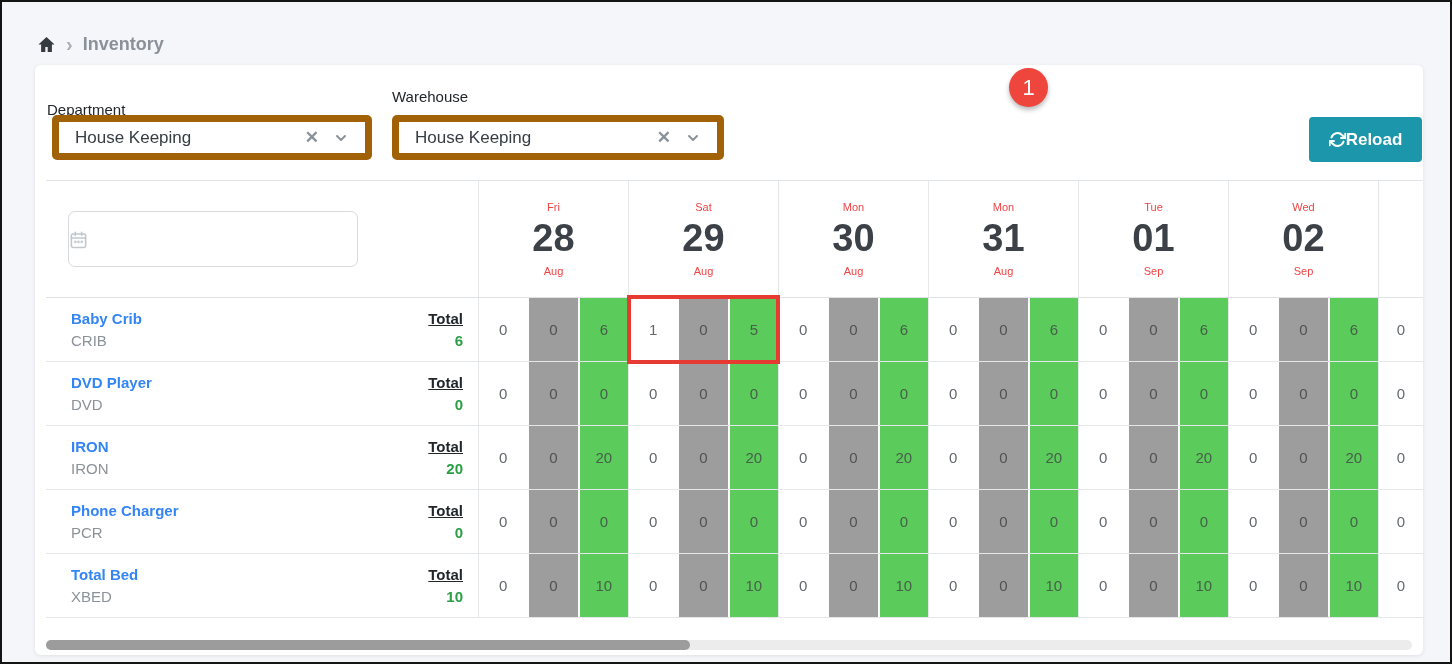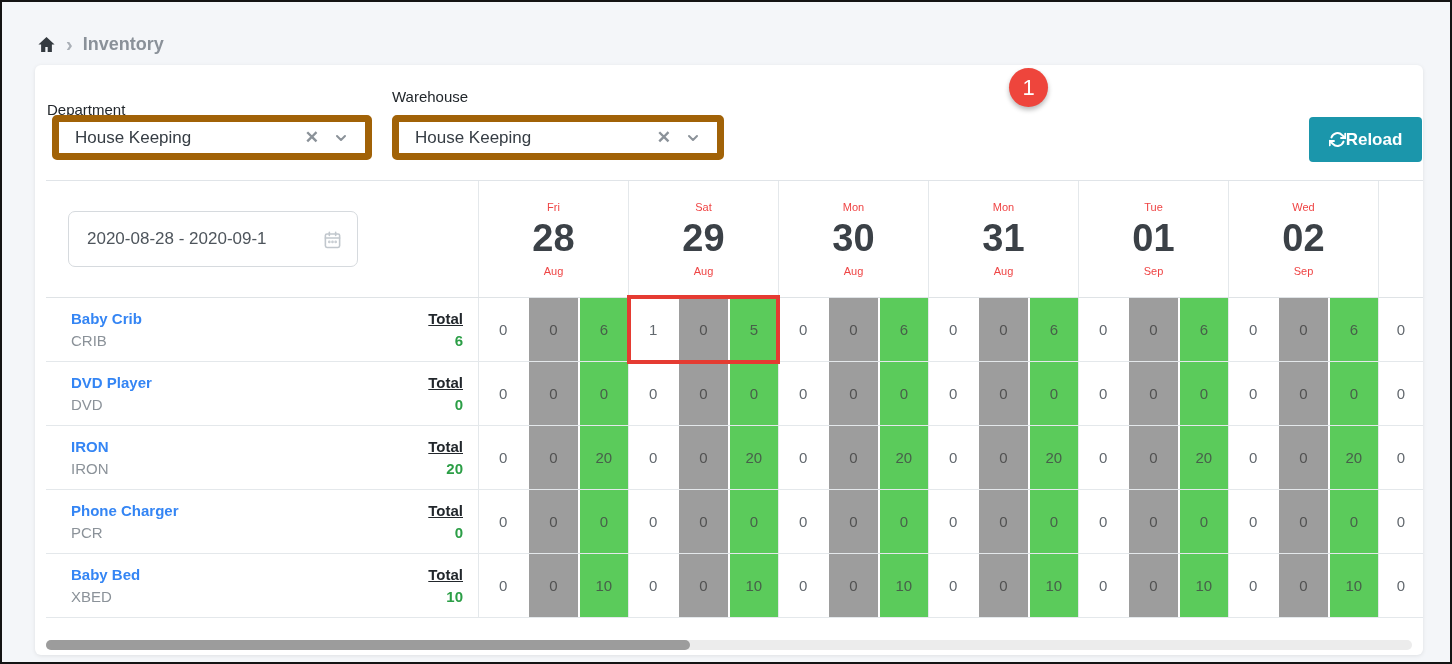--- a/index.html
+++ b/index.html
@@ -136,21 +136,20 @@
           <path d="M3.51 9a9 9 0 0 1 14.85-3.36L23 10M1 14l4.64 4.36A9 9 0 0 0 20.49 15"></path>
         </svg>
       </span>
       <span>Reload</span>
     </button>
 
     <div class="grid">
       <div class="trow thead">
         <div class="left-col">
           <div class="date-input">
-            <span class="date-text">2020-08-28 - 2020-09-1</span>
             <span class="cal">
               <svg width="19" height="19" viewBox="0 0 24 24" fill="none" stroke="#c1c7cd" stroke-width="2" stroke-linecap="round" stroke-linejoin="round">
                 <rect x="3" y="5" width="18" height="17" rx="2"></rect>
                   <line x1="3" y1="10" x2="21" y2="10"></line>
                 <line x1="8" y1="3" x2="8" y2="7"></line>
                   <line x1="16" y1="3" x2="16" y2="7"></line>
                 <circle cx="8" cy="15" r="0.6"></circle>
                   <circle cx="12" cy="15" r="0.6"></circle>
                   <circle cx="16" cy="15" r="0.6"></circle>
               </svg>
@@ -360,21 +359,21 @@
           <div class="day-group">
             <div class="sub">0</div>
             <div class="sub gray">0</div>
             <div class="sub green">0</div>
           </div>
           <div class="ofl-cell">0</div>
         </div>
         <div class="trow">
           <div class="left-col prod-cell">
             <div class="prod-names">
-              <a class="prod-link">Baby Bed</a>
+              <a class="prod-link">Total Bed</a>
               <span class="prod-code">XBED</span>
             </div>
             <div class="prod-total">
               <span class="total-lab">Total</span>
               <span class="total-val">10</span>
             </div>
           </div>
           <div class="day-group">
             <div class="sub">0</div>
             <div class="sub gray">0</div>

